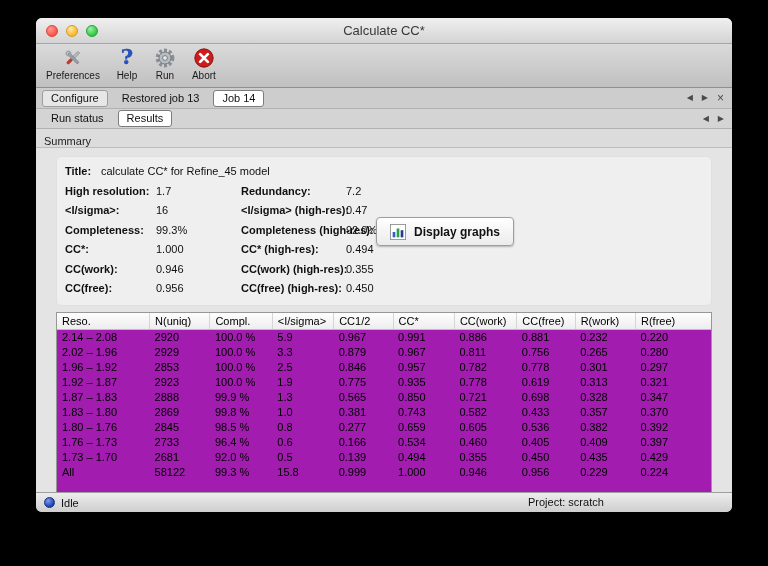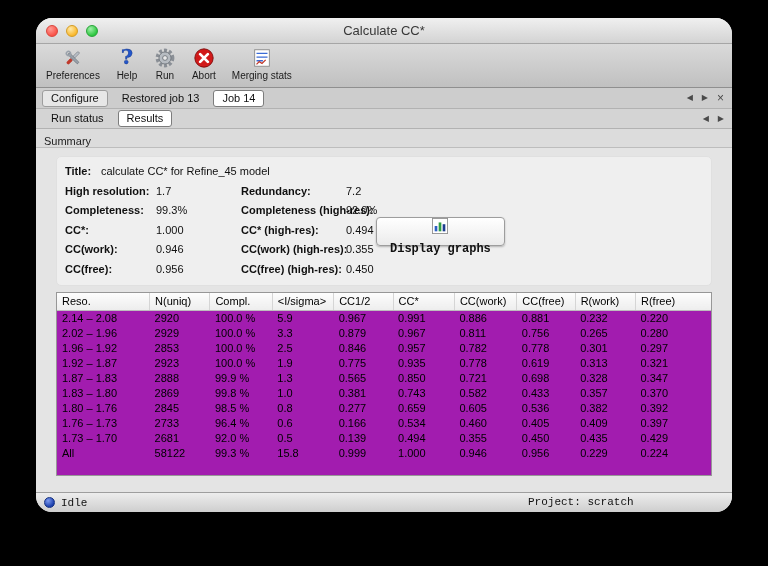--- a/index.html
+++ b/index.html
@@ -1,19 +1,19 @@
 <!DOCTYPE html>
 <html><head>
 <meta charset="utf-8">
 <style>
   * { box-sizing: border-box; margin: 0; padding: 0; }
   html, body { width: 768px; height: 566px; background: #000; overflow: hidden;
                font-family: "Liberation Sans", sans-serif; }
   .window { position: absolute; left: 36px; top: 18px; width: 696px; height: 494px;
-            background: #e4e4e4; border-radius: 16px; overflow: hidden;
+            background: #e4e4e4; border-radius: 6px; overflow: hidden;
             display: flex; flex-direction: column;
             box-shadow: 0 10px 30px rgba(0,0,0,0.6); }
 
   
   .titlebar { height: 26px; flex: 0 0 26px; background: linear-gradient(#f0f0f0, #d3d3d3);
               border-bottom: 1px solid #a6a6a6; position: relative;
               display: flex; align-items: center; justify-content: center; }
   .title { font-size: 13px; color: #383838; }
   .traffic { position: absolute; left: 10px; top: 7px; display: flex; gap: 8px; }
   .light { width: 12px; height: 12px; border-radius: 50%; display: inline-block; }
@@ -53,41 +53,41 @@
                    border-radius: 5px; padding: 5px 0 6px; }
   .srow { position: relative; height: 19.5px; font-size: 11px; }
   .slabel { position: absolute; top: 3px; font-weight: bold; color: #101010; white-space: nowrap; }
   .svalue { position: absolute; top: 3px; color: #101010; white-space: nowrap; }
   .c1 { left: 8px; } .v1 { left: 99px; } .c2 { left: 184px; } .v2 { left: 289px; }
   .tv { left: 44px; }
 
   .display-graphs-btn { position: absolute; left: 319px; top: 60px; height: 29px;
                         display: flex; align-items: center; gap: 8px; padding: 0 13px;
                         background: linear-gradient(#ffffff, #ebebeb); border: 1px solid #9d9d9d;
-                        border-radius: 4px; font-family: Liberation Mono, monospace;
+                        border-radius: 4px; font-family: Liberation Sans, sans-serif;
                         font-size: 12px; font-weight: bold; color: #111;
-                        box-shadow: 0 1px 2px rgba(0,0,0,0.25); cursor: default; flex-direction: column; }
+                        box-shadow: 0 1px 2px rgba(0,0,0,0.25); cursor: default; }
   .dg-icon { width: 16px; height: 16px; display: block; }
   .dg-icon svg { width: 100%; height: 100%; display: block; }
 
   
   .table-wrap { margin-top: 6px; background: #a21caf; border: 1px solid #979797; height: 184px; overflow: hidden; }
   table.results { border-collapse: collapse; width: 100%; table-layout: fixed; font-size: 11px; }
   table.results th { text-align: left; font-weight: normal; color: #000;
                      background: linear-gradient(#fdfdfd, #ededed);
                      border-right: 1px solid #d5d5d5; border-bottom: 1px solid #bdbdbd;
                      padding: 1px 5px; height: 17px; white-space: nowrap; overflow: hidden; }
   table.results th:last-child { border-right: none; }
   table.results td { padding: 0 5px; height: 15px; line-height: 15px; color: #000;
                      white-space: nowrap; overflow: hidden; }
 
   
   .statusbar { height: 20px; flex: 0 0 20px; background: linear-gradient(#ededed, #cecece);
                border-top: 1px solid #9e9e9e; display: flex; align-items: center;
-               padding: 0 8px; font-size: 11px; color: #111; position: relative; font-family: Liberation Mono, monospace; }
+               padding: 0 8px; font-size: 11px; color: #111; position: relative; }
   .status-indicator { width: 11px; height: 11px; border-radius: 50%;
                       background: radial-gradient(circle at 35% 30%, #7e9bef, #1c40ad 70%);
                       border: 1px solid #15307f; margin-right: 6px; flex: 0 0 auto; }
   .project-label { position: absolute; left: 464px; top: 3px; padding-left: 28px; }
 </style>
 </head>
 <body>
 
 <div class="window">
 
@@ -136,30 +136,20 @@
       </div>
       <div class="tb-item">
         <span class="tb-icon">
           <svg viewBox="0 0 24 24">
             <circle cx="12" cy="12" r="10" fill="#d11a1a" stroke="#7e0d0d" stroke-width="1"></circle>
             <path d="M7.8 7.8 L16.2 16.2 M16.2 7.8 L7.8 16.2" stroke="#ffffff" stroke-width="3" stroke-linecap="round"></path>
           </svg>
         </span>
         <span class="tb-label">Abort</span>
       </div>
-      <div class="tb-item">
-        <span class="tb-icon">
-          <svg viewBox="0 0 24 24">
-            <rect x="4" y="3" width="16" height="18" fill="#ffffff" stroke="#8a8a8a" stroke-width="1"></rect>
-            <path d="M6 7 h12 M6 11 h12 M6 15 h7" stroke="#3a6bd6" stroke-width="1.4" fill="none"></path>
-            <path d="M6 19 l3 -3 3 2 4 -4" stroke="#c0392b" stroke-width="1.4" fill="none"></path>
-          </svg>
-        </span>
-        <span class="tb-label">Merging stats</span>
-      </div>
     </div>
 
   <div class="tabbar job">
     <div class="tabs">
         <div class="tab boxed">Configure</div>
         <div class="tab">Restored job 13</div>
         <div class="tab selected">Job 14</div>
       </div>
     <div class="tab-nav">
       <span class="arrow">◀</span>
@@ -189,20 +179,26 @@
       <div class="srow">
         <span class="slabel c1">Title:</span>
         <span class="svalue tv">calculate CC* for Refine_45 model</span>
       </div>
       <div>
           <div class="srow">
             <span class="slabel c1">High resolution:</span>
             <span class="svalue v1">1.7</span>
             <span class="slabel c2">Redundancy:</span>
             <span class="svalue v2">7.2</span>
+          </div>
+          <div class="srow">
+            <span class="slabel c1">&lt;I/sigma&gt;:</span>
+            <span class="svalue v1">16</span>
+            <span class="slabel c2">&lt;I/sigma&gt; (high-res):</span>
+            <span class="svalue v2">0.47</span>
           </div>
           <div class="srow">
             <span class="slabel c1">Completeness:</span>
             <span class="svalue v1">99.3%</span>
             <span class="slabel c2">Completeness (high-res):</span>
             <span class="svalue v2">92.0%</span>
           </div>
           <div class="srow">
             <span class="slabel c1">CC*:</span>
             <span class="svalue v1">1.000</span>

